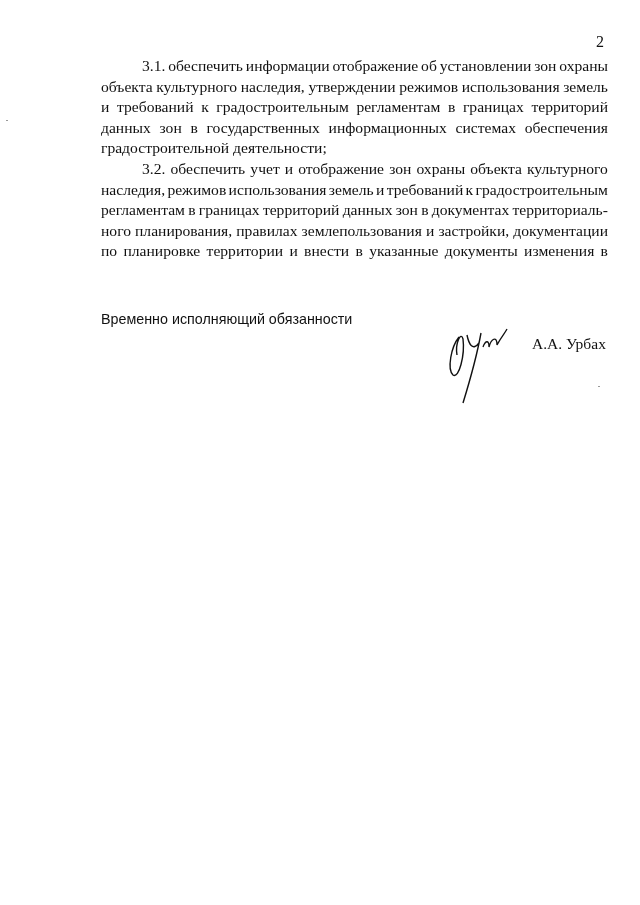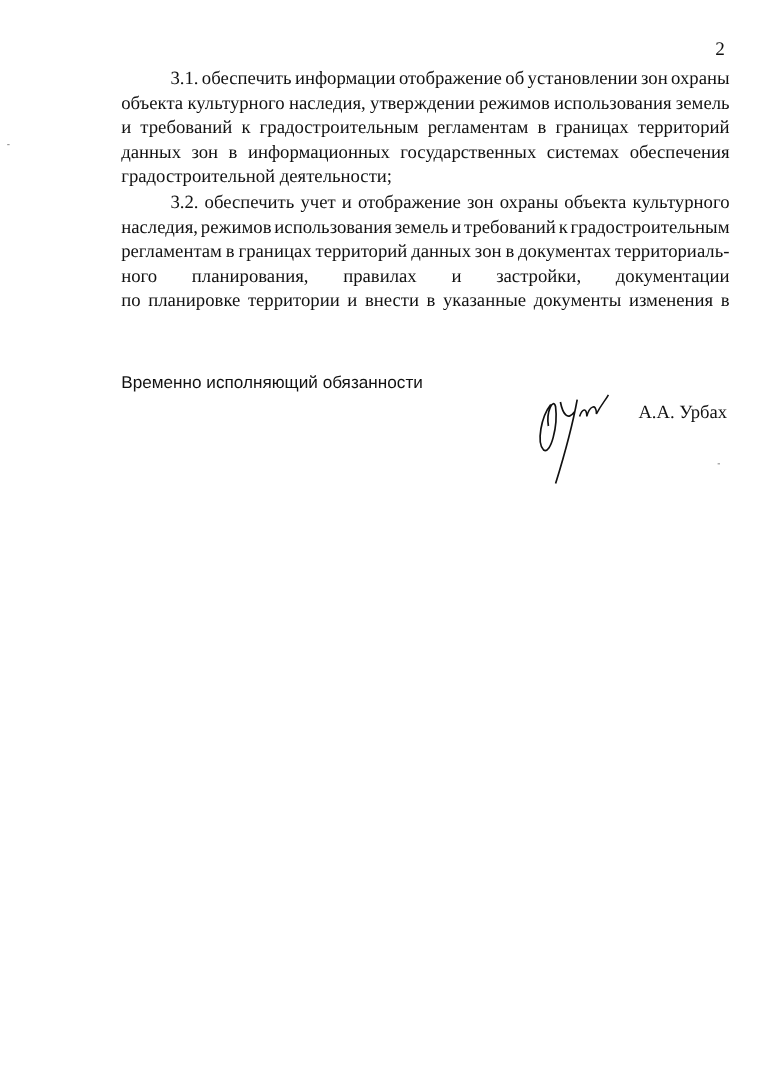--- a/index.html
+++ b/index.html
@@ -47,22 +47,22 @@
         <span>градостроительным</span>
         <span>регламентам</span>
         <span>в</span>
         <span>границах</span>
         <span>территорий</span>
       </div>
     <div class="line">
         <span>данных</span>
         <span>зон</span>
         <span>в</span>
+        <span>государственных</span>
         <span>информационных</span>
-        <span>государственных</span>
         <span>системах</span>
         <span>обеспечения</span>
       </div>
     <div class="line last">градостроительной деятельности;</div>
   </div>
   <div>
     <div class="line indent">
         <span>3.2.</span>
         <span>обеспечить</span>
         <span>учет</span>
@@ -91,20 +91,21 @@
         <span>данных</span>
         <span>зон</span>
         <span>в</span>
         <span>документах</span>
         <span>территориаль-</span>
       </div>
     <div class="line">
         <span>ного</span>
         <span>планирования,</span>
         <span>правилах</span>
+        <span>землепользования</span>
         <span>и</span>
         <span>застройки,</span>
         <span>документации</span>
       </div>
     <div class="line">
         <span>по</span>
         <span>планировке</span>
         <span>территории</span>
         <span>и</span>
         <span>внести</span>

